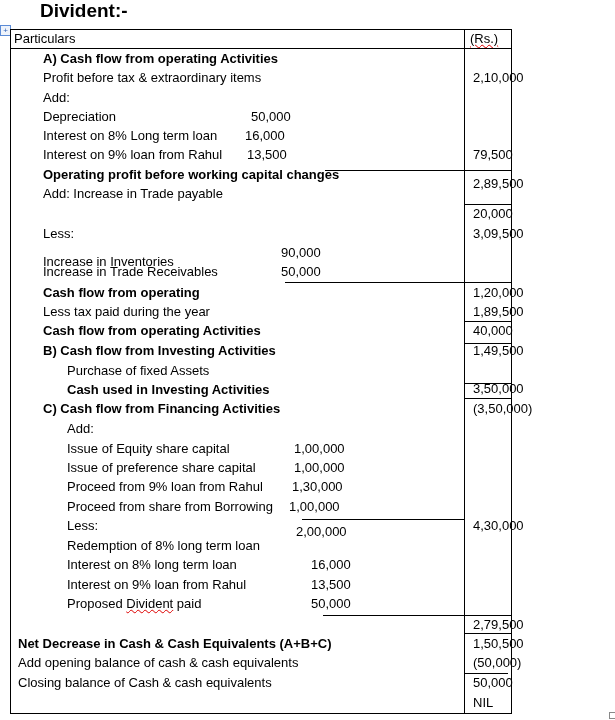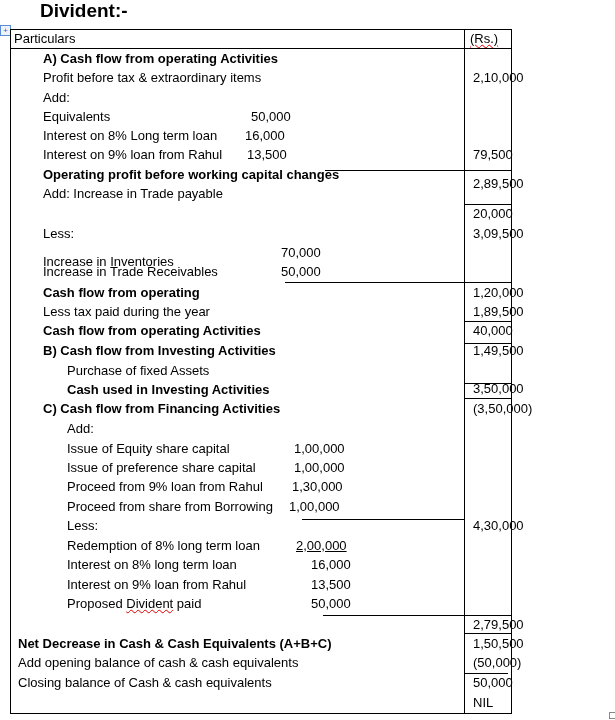--- a/index.html
+++ b/index.html
@@ -26,37 +26,37 @@
 <div class="vline"></div>
 
 <div class="t" style="left:14px;top:31px;">Particulars</div>
 <div class="t" style="left:470px;top:31px;"><span class="squig">(Rs.)</span></div>
 <div class="h" style="left:10px;top:48px;width:501px;"></div>
 
 <div class="t b" style="left:43px;top:51px;">A)  Cash flow from operating Activities</div>
 <div class="t" style="left:43px;top:70px;">Profit before tax &amp; extraordinary items</div>
 <div class="t" style="left:473px;top:70px;">2,10,000</div>
 <div class="t" style="left:43px;top:90px;">Add:</div>
-<div class="t" style="left:43px;top:109px;">Equivalents</div>
+<div class="t" style="left:43px;top:109px;">Depreciation</div>
 <div class="t" style="left:251px;top:109px;">50,000</div>
 <div class="t" style="left:43px;top:128px;">Interest on 8% Long term loan</div>
 <div class="t" style="left:245px;top:128px;">16,000</div>
 <div class="t" style="left:43px;top:147px;">Interest on 9% loan from Rahul</div>
 <div class="t" style="left:247px;top:147px;">13,500</div>
 <div class="t" style="left:473px;top:147px;">79,500</div>
 <div class="h" style="left:325px;top:170px;width:186px;"></div>
 <div class="t b" style="left:43px;top:167px;">Operating profit before working capital changes</div>
 <div class="t" style="left:43px;top:186px;">Add: Increase in Trade payable</div>
 <div class="t" style="left:473px;top:176px;">2,89,500</div>
 <div class="h" style="left:465px;top:204px;width:46px;"></div>
 <div class="t" style="left:473px;top:206px;">20,000</div>
 <div class="t" style="left:43px;top:226px;">Less:</div>
 <div class="t" style="left:473px;top:226px;">3,09,500</div>
 <div class="t" style="left:43px;top:254px;">Increase in Inventories</div>
-<div class="t" style="left:281px;top:245px;">70,000</div>
+<div class="t" style="left:281px;top:245px;">90,000</div>
 <div class="t" style="left:43px;top:264px;">Increase in Trade Receivables</div>
 <div class="t" style="left:281px;top:264px;">50,000</div>
 <div class="h" style="left:285px;top:282px;width:226px;"></div>
 <div class="t b" style="left:43px;top:285px;">Cash flow from operating</div>
 <div class="t" style="left:473px;top:285px;">1,20,000</div>
 <div class="t" style="left:43px;top:304px;">Less tax paid during the year</div>
 <div class="t" style="left:473px;top:304px;">1,89,500</div>
 <div class="h" style="left:465px;top:321px;width:46px;"></div>
 <div class="t b" style="left:43px;top:323px;">Cash flow from operating Activities</div>
 <div class="t" style="left:473px;top:323px;">40,000</div>
@@ -78,21 +78,21 @@
 <div class="t" style="left:67px;top:460px;">Issue of preference share capital</div>
 <div class="t" style="left:294px;top:460px;">1,00,000</div>
 <div class="t" style="left:67px;top:479px;">Proceed from 9% loan from Rahul</div>
 <div class="t" style="left:292px;top:479px;">1,30,000</div>
 <div class="t" style="left:67px;top:499px;">Proceed from share from Borrowing</div>
 <div class="t" style="left:289px;top:499px;">1,00,000</div>
 <div class="h" style="left:302px;top:519px;width:163px;"></div>
 <div class="t" style="left:67px;top:518px;">Less:</div>
 <div class="t" style="left:473px;top:518px;">4,30,000</div>
 <div class="t" style="left:67px;top:538px;">Redemption of 8% long term loan</div>
-<div class="t" style="left:296px;top:538px;text-decoration:underline;">2,00,000</div>
+<div class="t" style="left:296px;top:524px;">2,00,000</div>
 <div class="t" style="left:67px;top:557px;">Interest on 8% long term loan</div>
 <div class="t" style="left:311px;top:557px;">16,000</div>
 <div class="t" style="left:67px;top:577px;">Interest on 9% loan from Rahul</div>
 <div class="t" style="left:311px;top:577px;">13,500</div>
 <div class="t" style="left:67px;top:596px;"><span>Proposed </span><span class="squig">Divident</span><span> paid</span></div>
 <div class="t" style="left:311px;top:596px;">50,000</div>
 <div class="h" style="left:323px;top:615px;width:188px;"></div>
 
 <div class="t" style="left:473px;top:617px;">2,79,500</div>
 <div class="h" style="left:465px;top:633px;width:46px;"></div>

